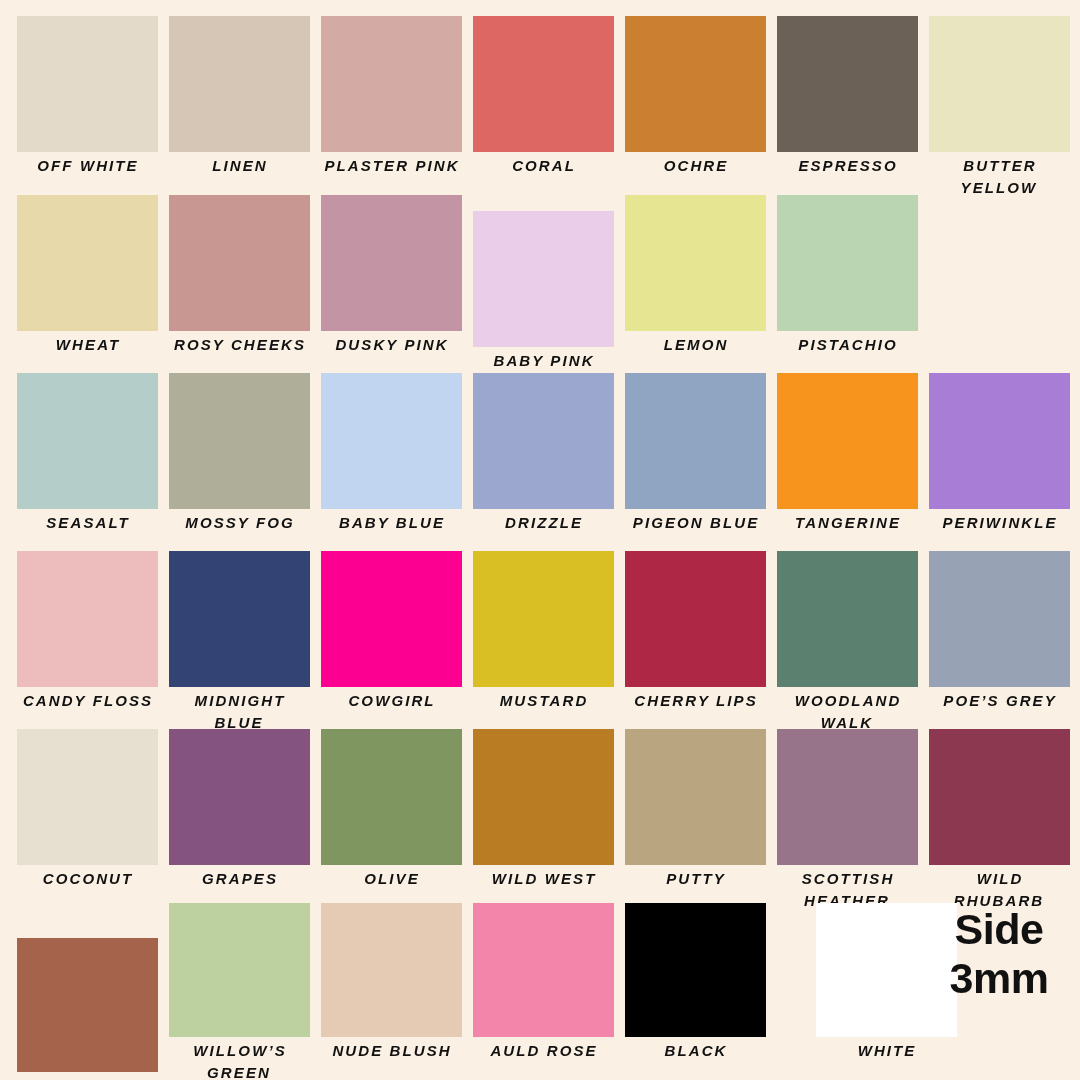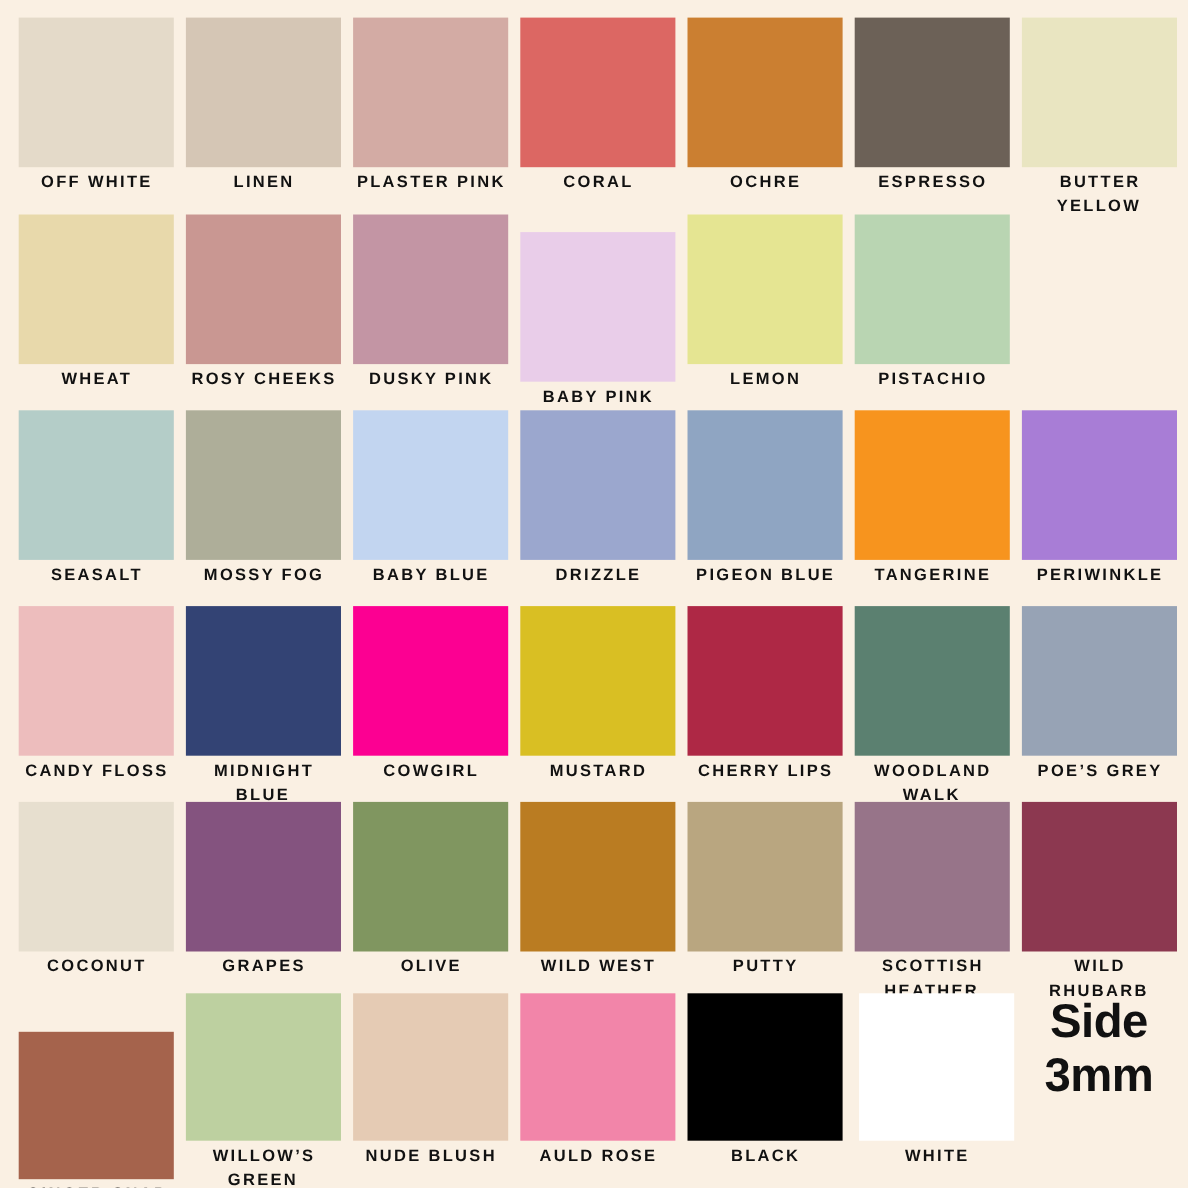--- a/index.html
+++ b/index.html
@@ -36,20 +36,21 @@
     font-family: "Liberation Sans", sans-serif;
     font-size: 15px;
     font-weight: 700;
     letter-spacing: 2.1px;
     line-height: 22px;
     color: #111111;
     margin-top: 3px;
     text-transform: uppercase;
     white-space: pre-line;
     text-indent: 2.1px;
+    font-style: italic;
   }
   .note-cell {
     position: absolute;
     width: 152px;
     text-align: center;
   }
   .note-line {
     display: block;
     font-family: "Liberation Sans", sans-serif;
     font-size: 43px;
@@ -218,21 +219,21 @@
       <span class="swatch-label">NUDE BLUSH</span>
     </div>
     <div class="swatch-cell" style="left: 467px; top: 903px;">
       <div class="swatch-chip" title="#f285a9" style="background: rgb(242, 133, 169); height: 134px;"></div>
       <span class="swatch-label">AULD ROSE</span>
     </div>
     <div class="swatch-cell" style="left: 619px; top: 903px;">
       <div class="swatch-chip" title="#000000" style="background: rgb(0, 0, 0); height: 134px;"></div>
       <span class="swatch-label">BLACK</span>
     </div>
-    <div class="swatch-cell" style="left: 775px; top: 903px;">
+    <div class="swatch-cell" style="left: 810px; top: 903px;">
       <div class="swatch-chip" title="#ffffff" style="background: rgb(255, 255, 255); height: 134px;"></div>
       <span class="swatch-label">WHITE</span>
     </div>
     <div class="note-cell" style="left: 923px; top: 905px;">
       <span class="note-line">Side</span>
       <span class="note-line">3mm</span>
     </div>
   </div>
 
 </body></html>

